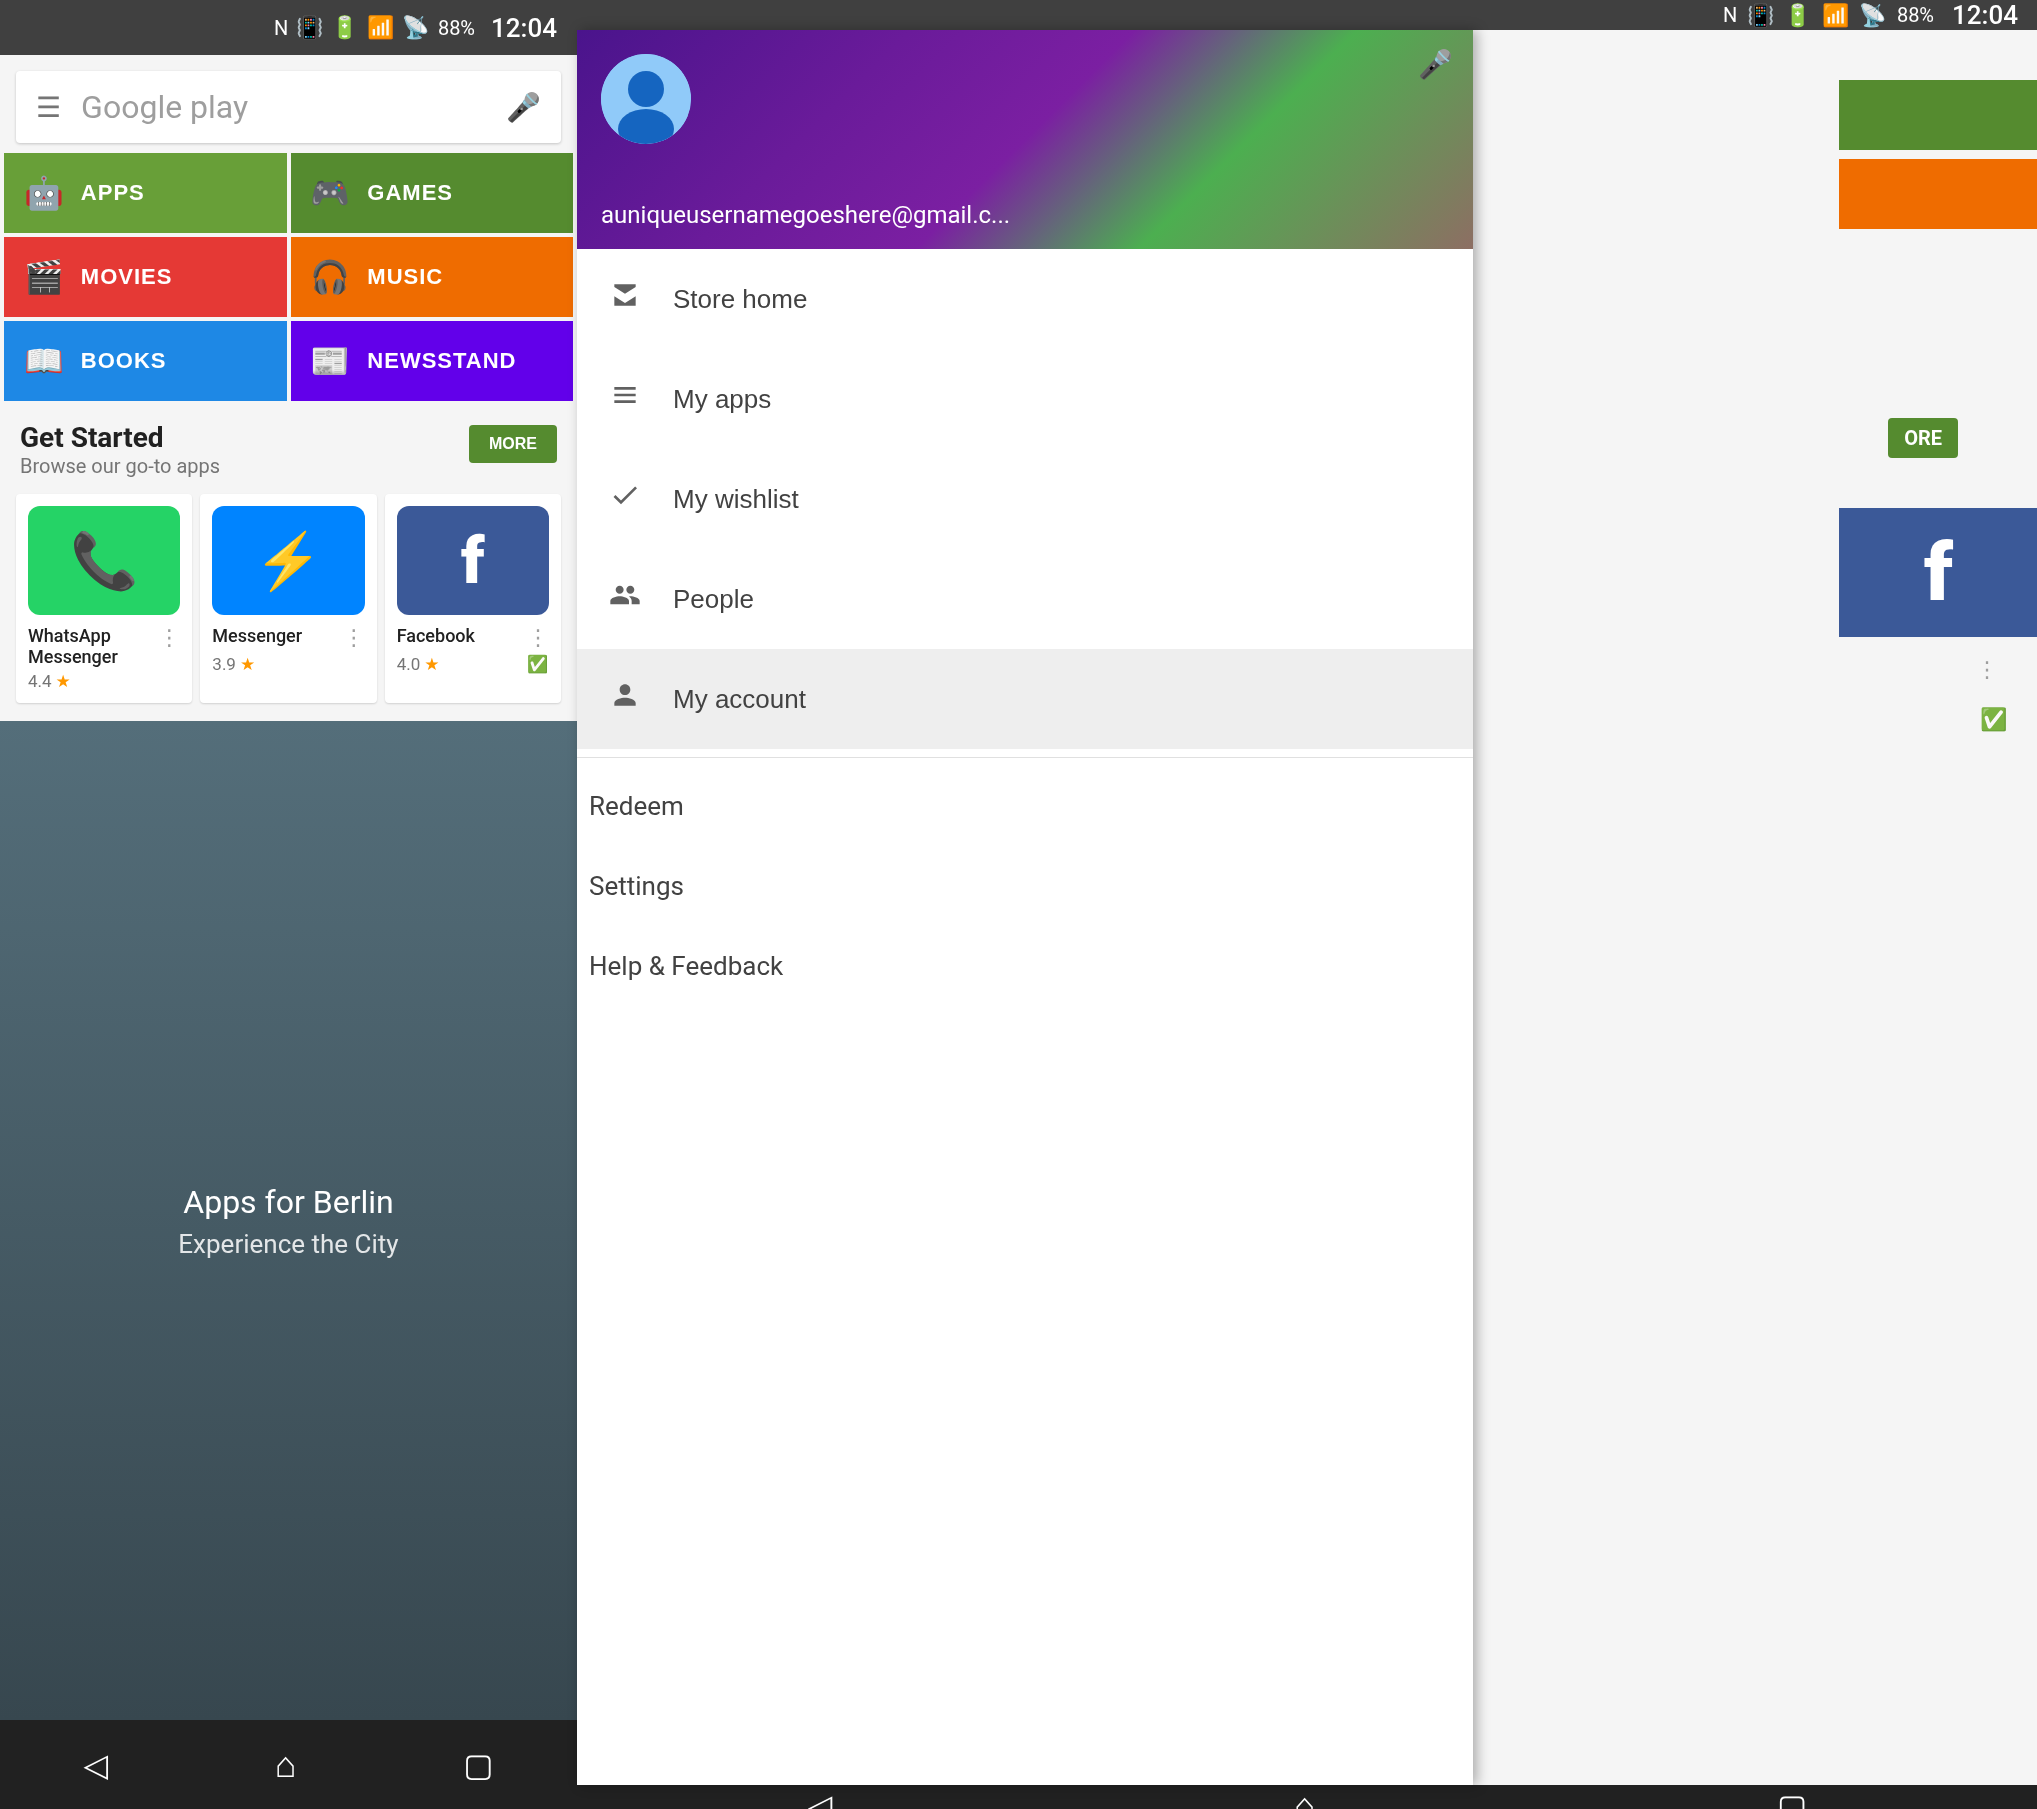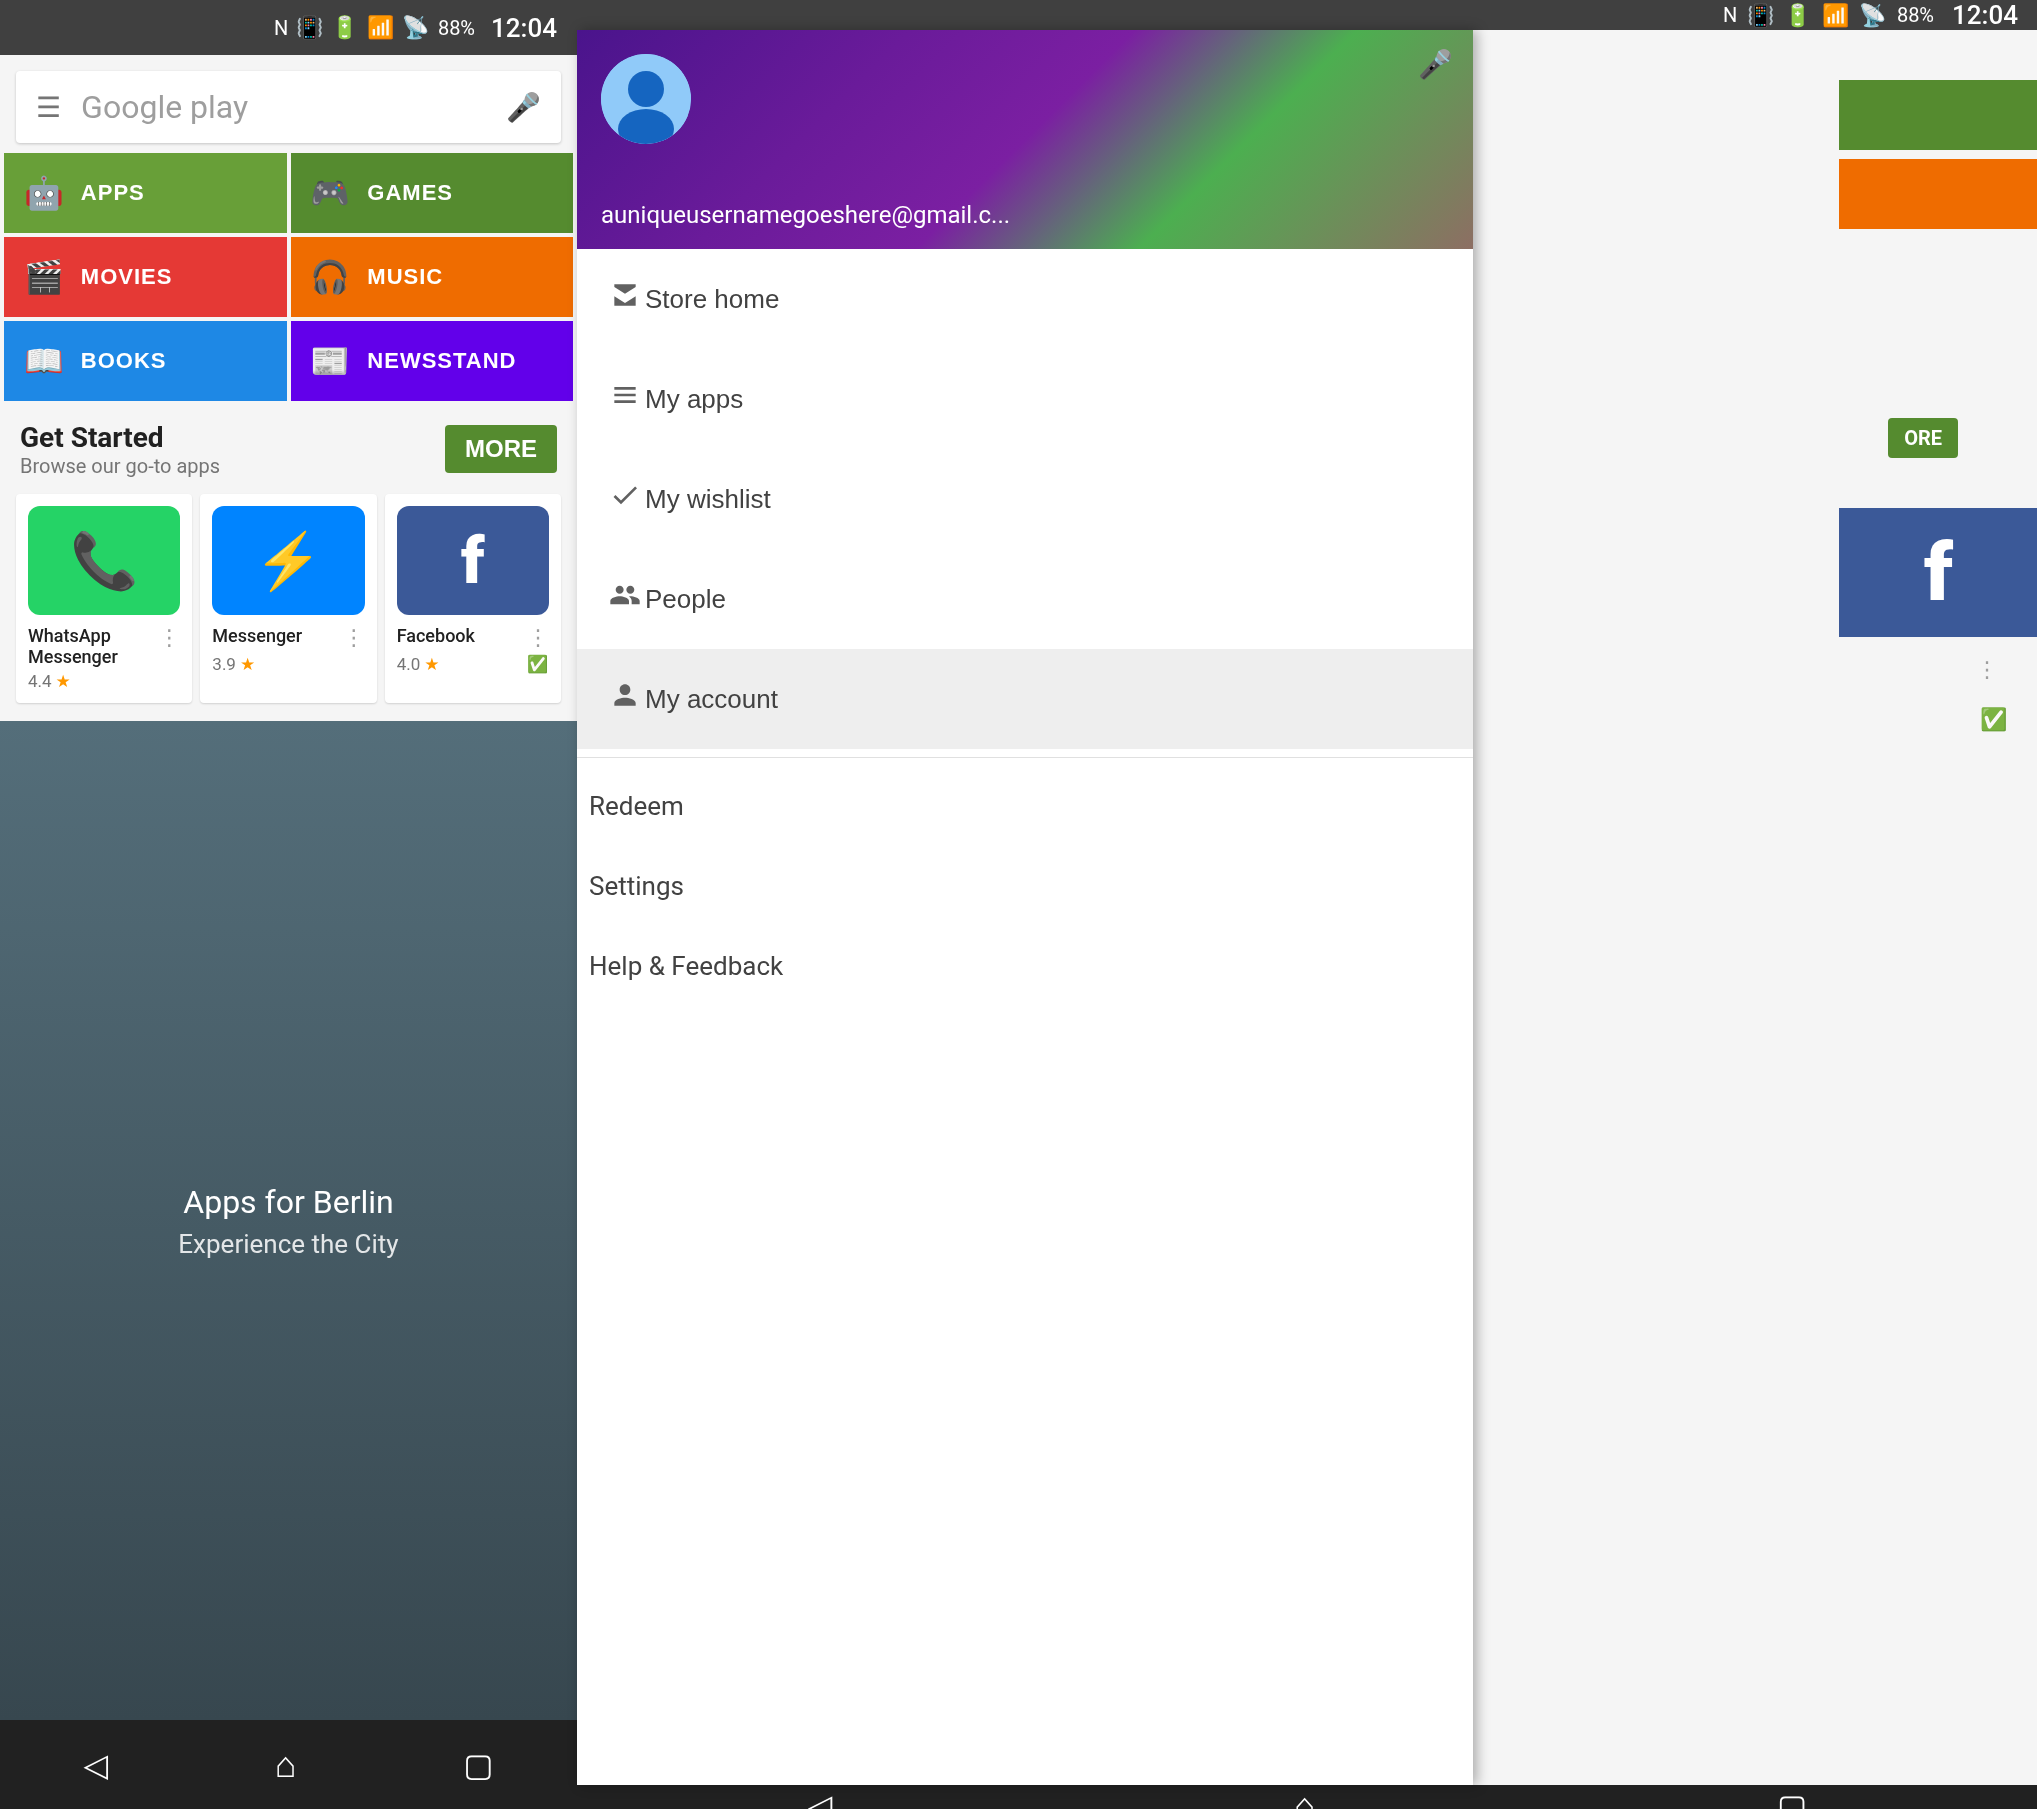--- a/index.html
+++ b/index.html
@@ -113,21 +113,21 @@
     }
     .section-subtitle {
       font-size: 20px;
       color: #757575;
     }
     .more-btn {
       background: #558b2f;
       color: white;
       border: none;
       padding: 10px 20px;
-      font-size: 24px;
+      font-size: 16px;
       font-weight: 700;
       border-radius: 4px;
       cursor: pointer;
       margin-top: 4px;
     }
 
     .app-cards {
       display: flex;
       gap: 8px;
       padding: 10px 16px;
@@ -303,20 +303,21 @@
     .drawer-menu {
       flex: 1;
       overflow-y: auto;
     }
 
     .drawer-item {
       height: 100px;
       display: flex;
       align-items: center;
       padding: 0 28px;
+      gap: 28px;
       cursor: pointer;
       border: none;
       background: transparent;
       width: 100%;
       text-align: left;
     }
     .drawer-item.active { background: #eeeeee; }
 
     .drawer-item-icon {
       font-size: 32px;

